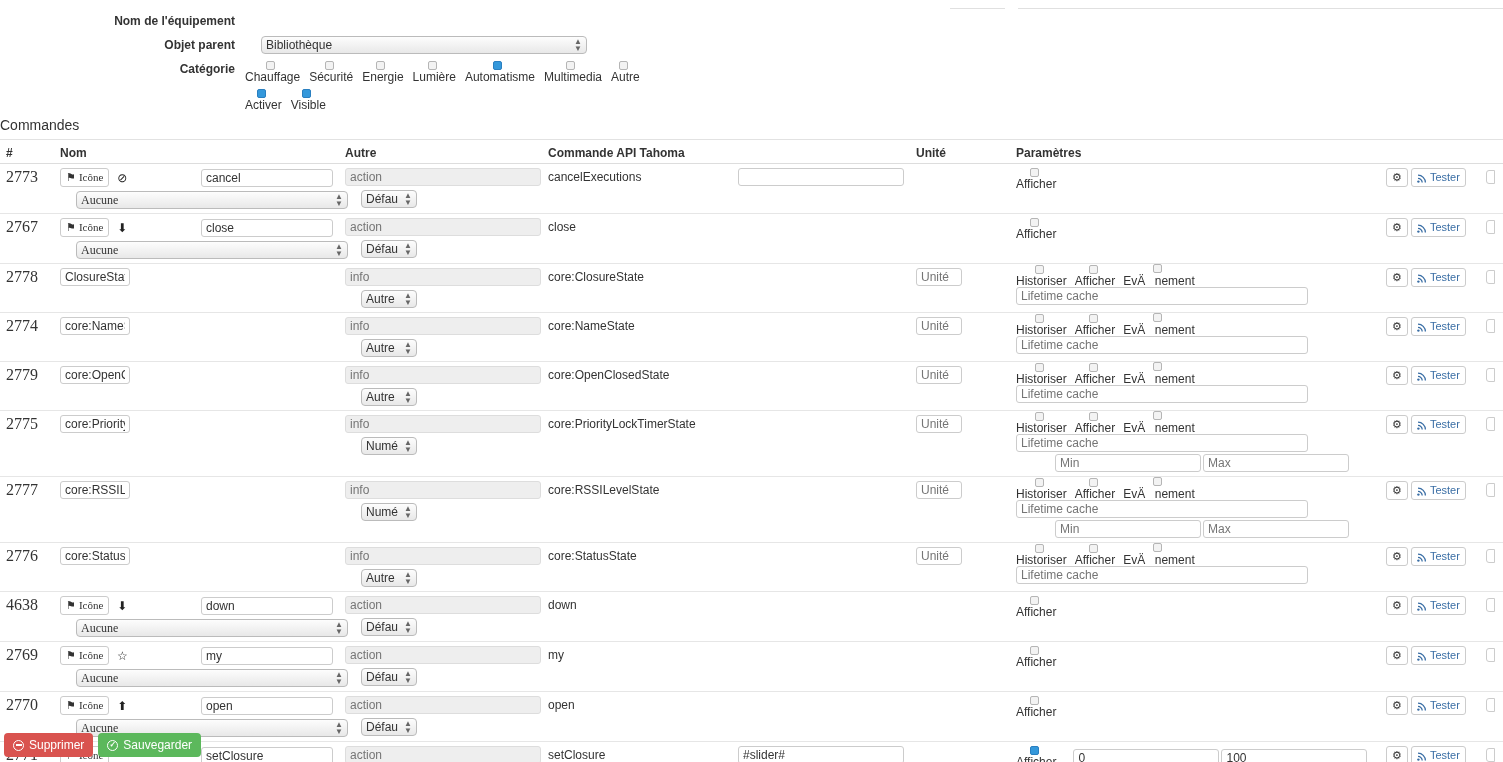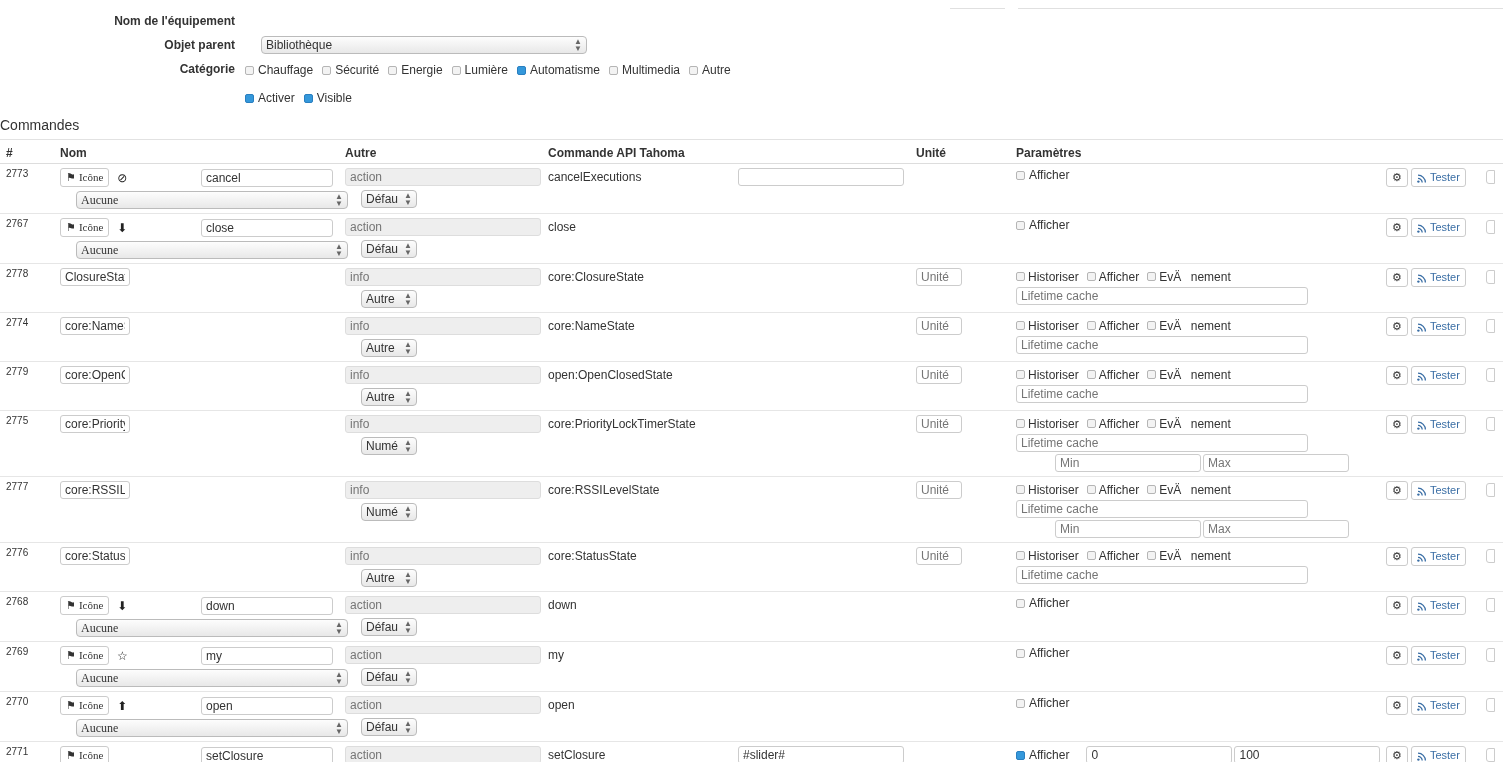--- a/index.html
+++ b/index.html
@@ -39,21 +39,21 @@
     font-family:inherit; font-size:12px; color:#333; outline:none;
   }
   .selwrap { position:relative; display:inline-block;padding-left:16px; }
   .selwrap .arrows {
     position:absolute; right:5px; top:50%; transform:translateY(-50%);
     font-size:8px; line-height:7px; color:#666; pointer-events:none; text-align:center;
   }
   #objet-parent { width: 326px; }
 
   .radio-line { display:flex; align-items:center; flex-wrap:wrap; gap:0px; height:18px; margin-top:1px;}
-  .radio-item { display:flex; align-items:center; margin-right:9px; }
+  .radio-item { display:flex; align-items:center; margin-right:9px;flex-direction:column; }
   .cb {
     width:9px; height:9px; border:1px solid #b5b5b5; border-radius:2px;
     background:#f3f3f3; display:inline-block; margin-right:4px; flex:none;
   }
   .cb.on { background:#3498db; border-color:#2a7fc0; }
   .radio-item span { font-size:12px; color:#333; }
   .checkline { margin-top:10px; }
 
   
   .section-title {
@@ -73,21 +73,21 @@
   table.cmd tr:first-child td { border-top:1px solid #ddd; }
   .col-num { width:54px; }
   .col-nom { width:285px; }
   .col-type { width:203px; }
   .col-api { width:368px; }
   .col-unite { width:100px; }
   .col-param { width:370px; }
   .col-act { width:100px; }
   .col-del { width:23px; }
 
-  td.cnum { font-size:10px; color:#333; padding-top:6px;}
+  td.cnum { font-size:16px; color:#333; padding-top:6px;font-family:Liberation Serif, serif;}
 
   .nom-line1 { display:flex; align-items:center; gap:6px; height:19px; }
   .btn-icone {
     border:1px solid #ccc; border-radius:3px; background:#fff;
     height:19px; line-height:17px; padding:0 5px;
     font-size:11px; color:#333; display:inline-flex; align-items:center; gap:3px;
     font-family:"Liberation Serif", serif; white-space:nowrap;
   }
   .glyph { font-size:11px; color:#333; line-height:1; }
   .arrow-ind { width:14px; text-align:center; font-size:12px; color:#222; }
@@ -446,21 +446,21 @@
         </tr>
         <tr>
           <td class="cnum">2779</td>
           <td><input class="txt name-input-info" value="core:OpenClo" style=""></td>
           <td>
             <div class="type-line1"><input class="action-ro" placeholder="info" readonly="" style=""></div>
             <div class="type-line2"><span class="selwrap"><select class="sel sel-type"><option>Autre</option></select><span class="arrows">▲<br>▼</span></span></div>
           </td>
           <td>
             <div class="api-wrap">
-              <span class="api-name">open:OpenClosedState</span>
+              <span class="api-name">core:OpenClosedState</span>
             </div>
           </td>
           <td><input class="txt unite-input" placeholder="Unité" style=""></td>
           <td><div class="param-checks">
               <div class="radio-item">
                 <span class="cb"></span>
                 <span>Historiser</span>
               </div>
               <div class="radio-item">
                 <span class="cb"></span>
@@ -628,21 +628,21 @@
                 </svg>
                 <span class="tl">Tester</span>
               </span>
             </div>
           </td>
           <td>
             <div class="del-stub"></div>
           </td>
         </tr>
         <tr>
-          <td class="cnum">2768</td>
+          <td class="cnum">4638</td>
           <td>
             <div class="nom-line1">
               <span class="btn-icone">
                 <span class="glyph">⚑</span>
                 <span>Icône</span>
               </span>
               <span class="arrow-ind">⬇</span>
               <input class="txt name-input" value="down" style="">
             </div>
             <div class="nom-line2"><span class="selwrap"><select class="sel sel-aucune"><option>Aucune</option></select><span class="arrows">▲<br>▼</span></span></div>
@@ -831,14 +831,24 @@
               </span>
             </div>
           </td>
           <td>
             <div class="del-stub"></div>
           </td>
         </tr>
       </tbody>
   </table>
 
+  <div class="footer">
+    <button class="btn-main btn-del">
+      <span class="circ minus"></span>
+      <span>Supprimer</span>
+    </button>
+    <button class="btn-main btn-save">
+      <span class="circ check"></span>
+      <span>Sauvegarder</span>
+    </button>
+  </div>
 
 </div>
 
 </body></html>

